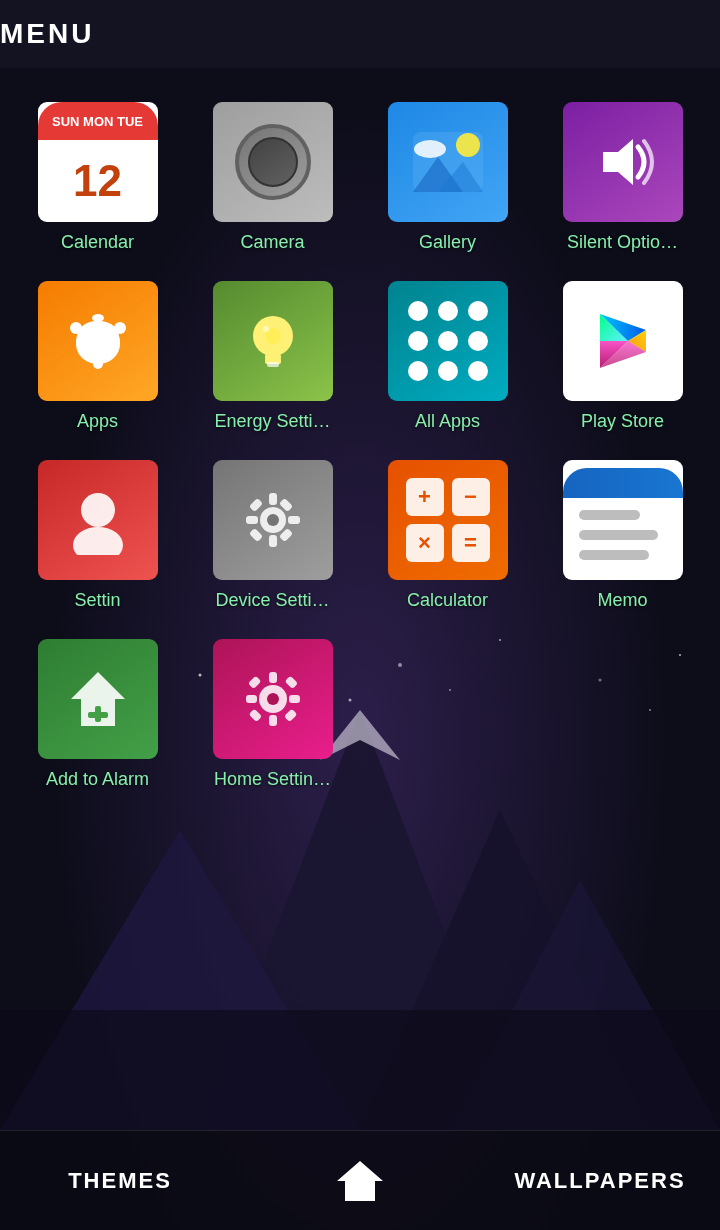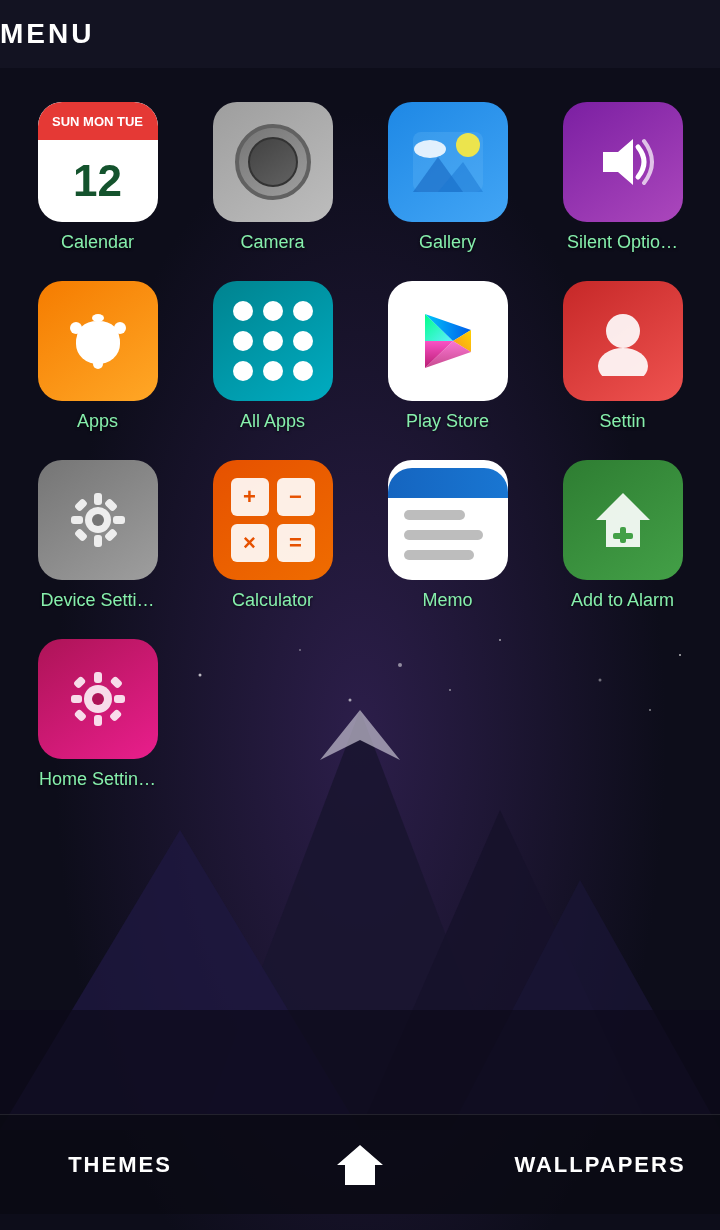--- a/index.html
+++ b/index.html
@@ -61,21 +61,21 @@
       display: flex;
       flex-direction: column;
       align-items: center;
       padding: 14px 8px;
       cursor: pointer;
     }
 
     .app-icon {
       width: 120px;
       height: 120px;
-      border-radius: 24px;
+      border-radius: 9px;
       display: flex;
       align-items: center;
       justify-content: center;
       margin-bottom: 10px;
       font-size: 54px;
       position: relative;
       overflow: hidden;
     }
 
     .app-label {
@@ -100,21 +100,21 @@
       justify-content: center;
       border-radius: 24px 24px 0 0;
     }
     .cal-top span { color: white; font-size: 13px; font-weight: bold; }
     .cal-bottom {
       flex: 1;
       display: flex;
       align-items: center;
       justify-content: center;
     }
-    .cal-bottom span { color: #14532d; font-size: 44px; font-weight: bold; }
+    .cal-bottom span { color: #c2410c; font-size: 44px; font-weight: bold; }
 
     
     .icon-camera { background: linear-gradient(145deg, #9e9e9e, #bdbdbd); }
     .cam-outer {
       width: 76px; height: 76px;
       border-radius: 50%;
       background: linear-gradient(145deg, #757575, #9e9e9e);
       display: flex; align-items: center; justify-content: center;
       border: 4px solid #616161;
     }
@@ -162,21 +162,21 @@
     .icon-memo { background: white; }
 
     
     .icon-addtohome { background: linear-gradient(145deg, #2e7d32, #43a047); }
 
     
     .icon-homesettings { background: linear-gradient(145deg, #ad1457, #e91e8c); }
 
     .bottom-bar {
       position: absolute;
-      bottom: 16px;
+      bottom: 0;
       left: 0;
       right: 0;
       height: 100px;
       background: rgba(10, 10, 20, 0.85);
       display: flex;
       align-items: center;
       justify-content: space-around;
       z-index: 10;
       border-top: 1px solid rgba(255,255,255,0.1);
     }
@@ -354,20 +354,36 @@
 
         <circle cx="13" cy="22" r="6" fill="white"></circle>
 
         <circle cx="57" cy="22" r="6" fill="white"></circle>
       </svg>
     </div>
     <span class="app-label">Apps</span>
   </div>
 
 
+  <div class="app-item">
+    <div class="app-icon icon-energy">
+      <svg width="70" height="70" viewBox="0 0 70 70">
+
+        <circle cx="35" cy="30" r="20" fill="#fff176"></circle>
+        <rect x="27" y="48" width="16" height="6" rx="2" fill="#fff176"></rect>
+        <rect x="27" y="52" width="16" height="6" rx="2" fill="#fff176"></rect>
+        <rect x="29" y="56" width="12" height="5" rx="2" fill="white" opacity="0.7"></rect>
+
+        <circle cx="35" cy="30" r="8" fill="#ffee58"></circle>
+
+        <circle cx="28" cy="23" r="3" fill="white" opacity="0.5"></circle>
+      </svg>
+    </div>
+    <span class="app-label">Energy Setti…</span>
+  </div>
 
   <div class="app-item">
     <div class="app-icon icon-allapps">
       <div class="all-apps-dots">
         <div class="dot"></div>
           <div class="dot"></div>
           <div class="dot"></div>
         <div class="dot"></div>
           <div class="dot"></div>
           <div class="dot"></div>

